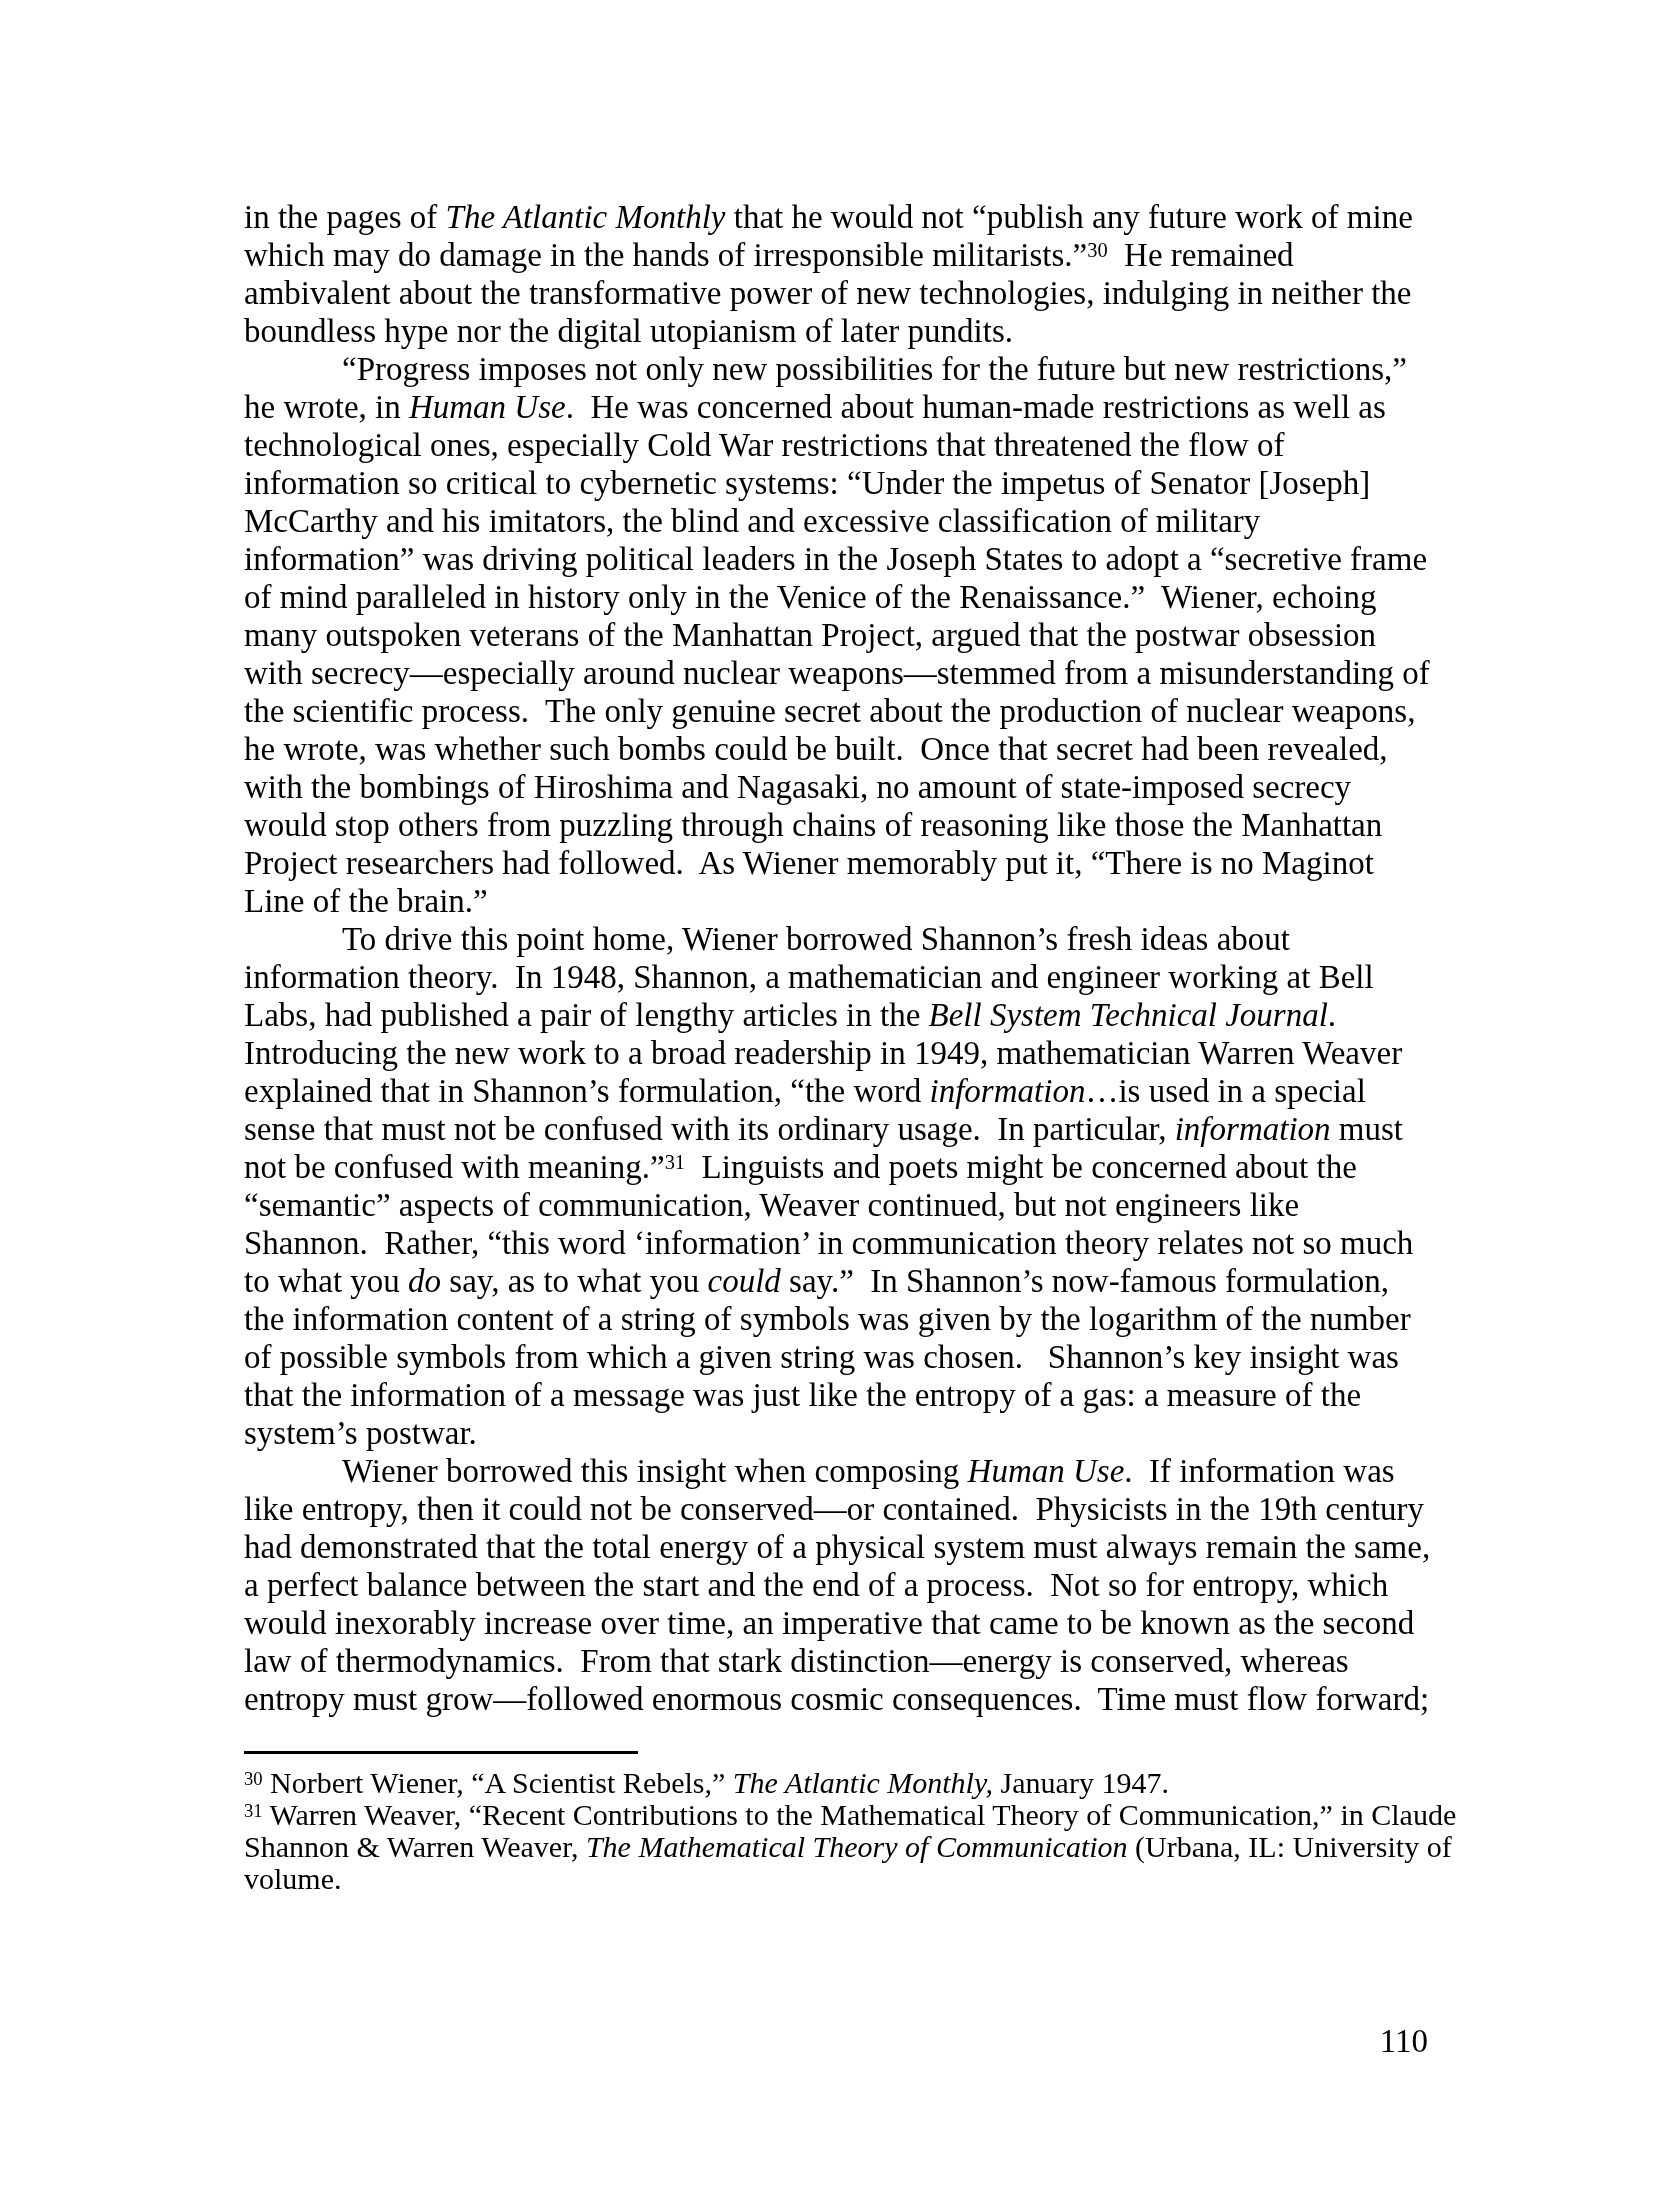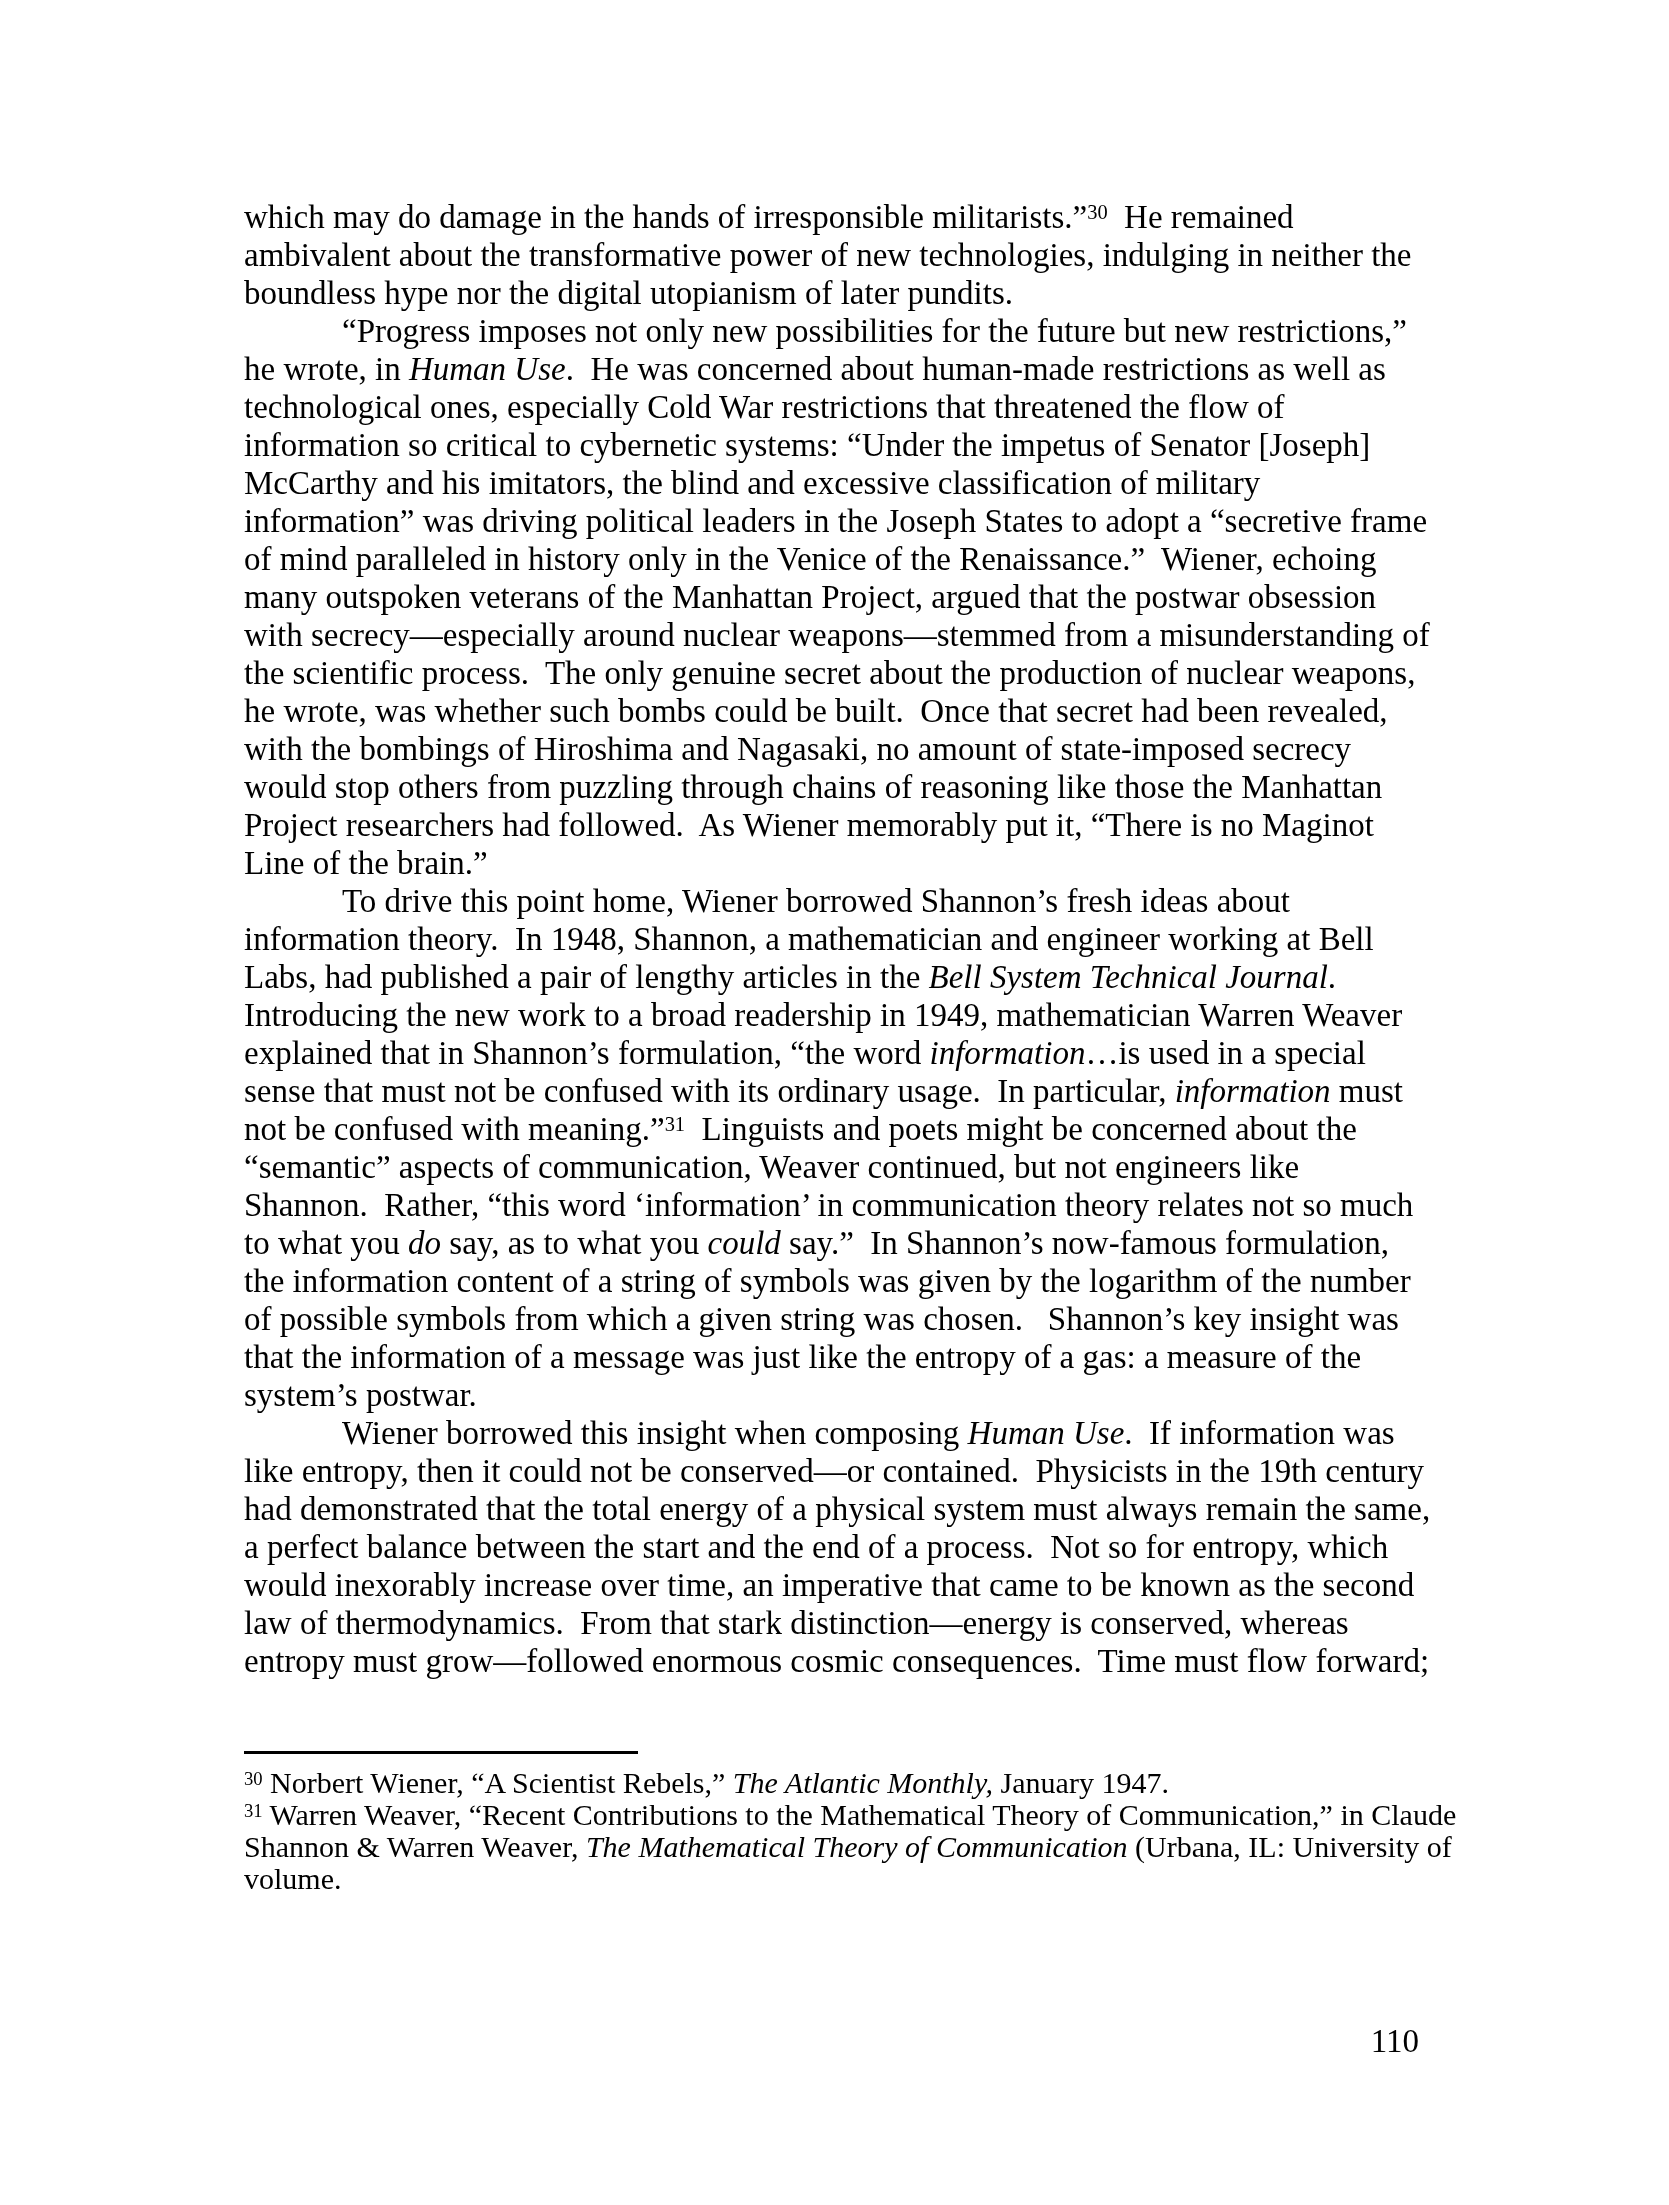--- a/index.html
+++ b/index.html
@@ -42,39 +42,40 @@
     position: absolute;
     left: 244px;
     top: 1767px;
     width: 1188px;
     font-size: 30px;
     line-height: 32px;
   }
   .page-number {
     position: absolute;
     top: 2023px;
-    right: 250px;
+    right: 241px;
     font-size: 33px;
     line-height: 37px;
   }
   .bates-stamp {
     position: absolute;
     top: 2160px;
     right: 29.5px;
     font-family: "Liberation Sans", sans-serif;
     font-size: 37px;
     line-height: 42px;
     color: #000000;
   }
 </style>
 </head>
 <body>
 
 <div class="page">
   <div class="body-text" id="body-text">
+      <div class="line">in the pages of <em>The Atlantic Monthly</em> that he would not “publish any future work of mine</div>
       <div class="line">which may do damage in the hands of irresponsible militarists.”<sup>30</sup>  He remained</div>
       <div class="line">ambivalent about the transformative power of new technologies, indulging in neither the</div>
       <div class="line">boundless hype nor the digital utopianism of later pundits.</div>
       <div class="line indent">“Progress imposes not only new possibilities for the future but new restrictions,”</div>
       <div class="line">he wrote, in <em>Human Use</em>.  He was concerned about human-made restrictions as well as</div>
       <div class="line">technological ones, especially Cold War restrictions that threatened the flow of</div>
       <div class="line">information so critical to cybernetic systems: “Under the impetus of Senator [Joseph]</div>
       <div class="line">McCarthy and his imitators, the blind and excessive classification of military</div>
       <div class="line">information” was driving political leaders in the Joseph States to adopt a “secretive frame</div>
       <div class="line">of mind paralleled in history only in the Venice of the Renaissance.”  Wiener, echoing</div>

